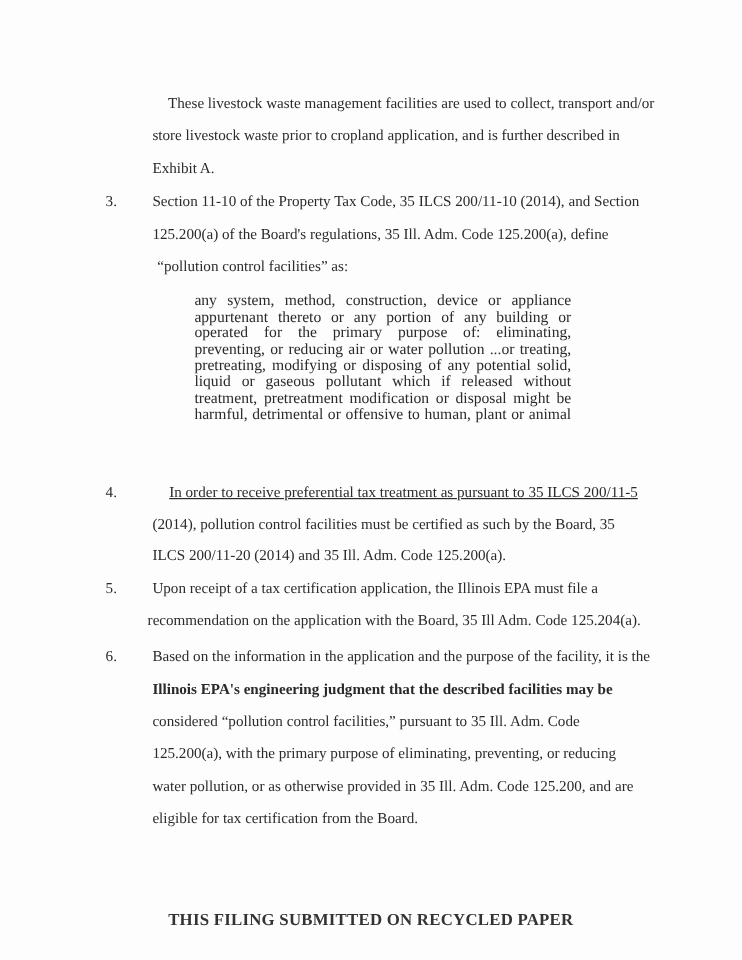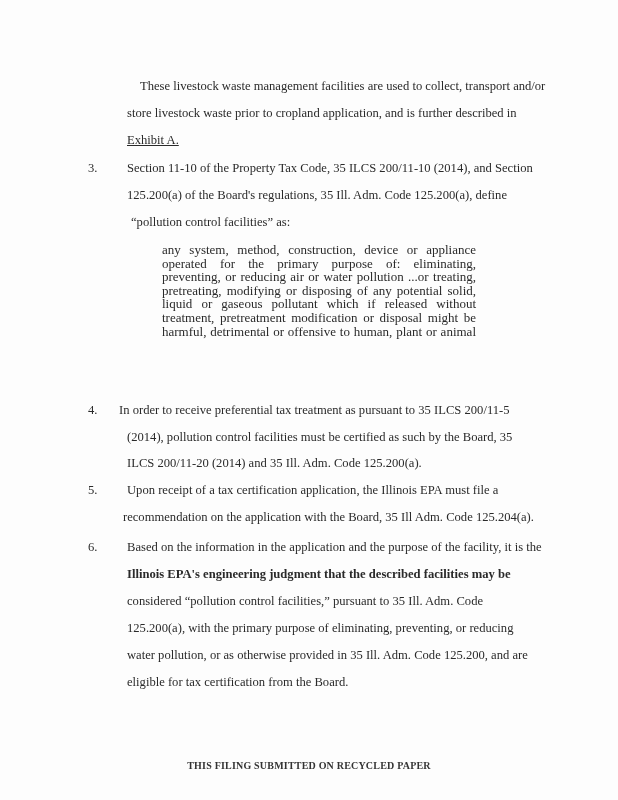--- a/index.html
+++ b/index.html
@@ -10,49 +10,50 @@
   .line { position: absolute; font-size: 12.6px; white-space: nowrap; line-height: 14px; }
   .num { position: absolute; font-size: 12.6px; line-height: 14px; left: 88px; }
   .quote {
     position: absolute; left: 162px; top: 243px; width: 314px;
     font-size: 13px; line-height: 13.6px; text-align: justify; text-align-last: left;
   }
   .quote span { display: block; text-align: justify; text-align-last: justify; }
   .quote span.last { text-align-last: left; }
   .footer {
     position: absolute; top: 760px; left: 0; width: 618px; text-align: center;
-    font-size: 10px; font-weight: bold; letter-spacing: 0.2px; color: #333;
+    font-size: 14px; font-weight: bold; letter-spacing: 0.2px; color: #333;
   }
 </style>
 </head>
 <body>
 
 <div>
 
   <div class="line" style="left:140px; top:79px;">These livestock waste management facilities are used to collect, transport and/or</div>
   <div class="line" style="left:127px; top:106px;">store livestock waste prior to cropland application, and is further described in</div>
-  <div class="line" style="left:127px; top:133px;text-decoration:underline;">Exhibit A.</div>
+  <div class="line" style="left:127px; top:133px;">Exhibit A.</div>
 
   <div class="num" style="top:161px;">3.</div>
   <div class="line" style="left:127px; top:161px;">Section 11-10 of the Property Tax Code, 35 ILCS 200/11-10 (2014), and Section</div>
   <div class="line" style="left:127px; top:188px;">125.200(a) of the Board's regulations, 35 Ill. Adm. Code 125.200(a), define</div>
   <div class="line" style="left:131px; top:215px;text-align:right;">“pollution control facilities” as:</div>
 
   <div class="quote">
     <span>any system, method, construction, device or appliance</span>
+    <span>appurtenant thereto or any portion of any building or</span>
     <span>operated for the primary purpose of: eliminating,</span>
     <span>preventing, or reducing air or water pollution ...or treating,</span>
     <span>pretreating, modifying or disposing of any potential solid,</span>
     <span>liquid or gaseous pollutant which if released without</span>
     <span>treatment, pretreatment modification or disposal might be</span>
     <span>harmful, detrimental or offensive to human, plant or animal</span>
   </div>
 
   <div class="num" style="top:403px;">4.</div>
-  <div class="line" style="left:119px; top:403px;">In order to receive preferential tax treatment as pursuant to 35 ILCS 200/11-5</div>
+  <div class="line" style="left:141px; top:403px;text-decoration:underline;">In order to receive preferential tax treatment as pursuant to 35 ILCS 200/11-5</div>
   <div class="line" style="left:127px; top:430px;">(2014), pollution control facilities must be certified as such by the Board, 35</div>
   <div class="line" style="left:127px; top:456px;">ILCS 200/11-20 (2014) and 35 Ill. Adm. Code 125.200(a).</div>
 
   <div class="num" style="top:483px;">5.</div>
   <div class="line" style="left:127px; top:483px;">Upon receipt of a tax certification application, the Illinois EPA must file a</div>
   <div class="line" style="left:123px; top:510px;">recommendation on the application with the Board, 35 Ill Adm. Code 125.204(a).</div>
 
   <div class="num" style="top:540px;">6.</div>
   <div class="line" style="left:127px; top:540px;">Based on the information in the application and the purpose of the facility, it is the</div>
   <div class="line" style="left:127px; top:567px;font-weight:bold;">Illinois EPA's engineering judgment that the described facilities may be</div>

